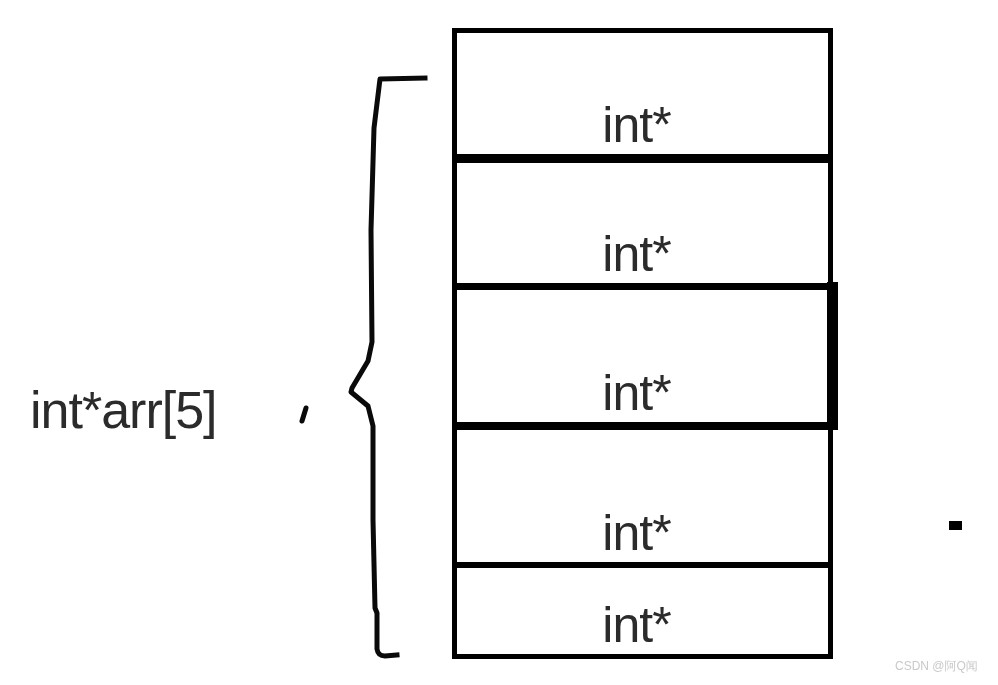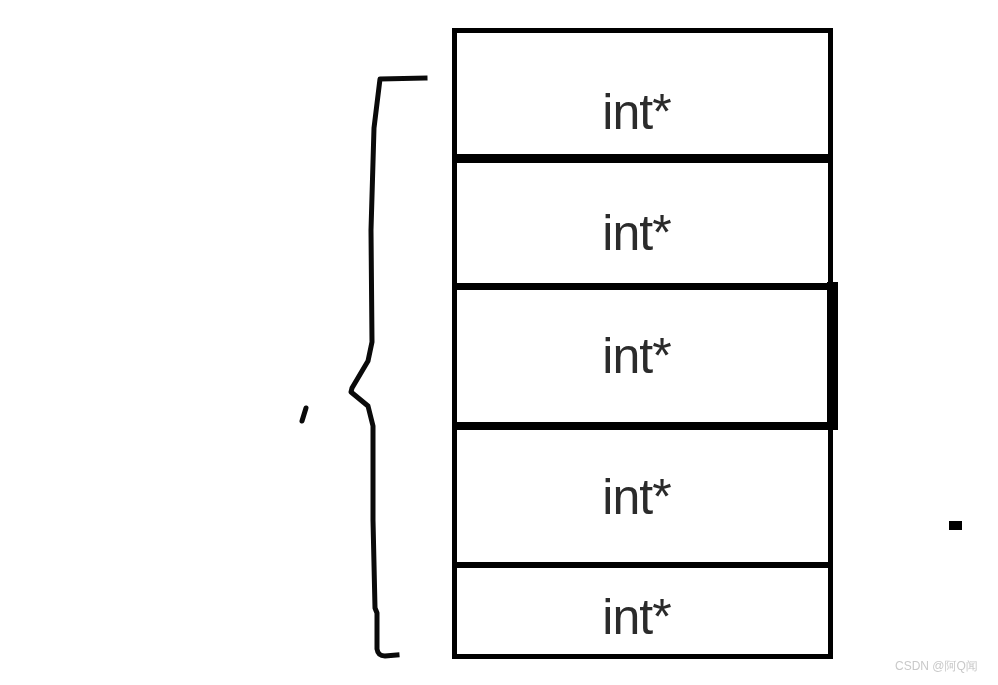--- a/index.html
+++ b/index.html
@@ -37,21 +37,21 @@
     left: 452px;
     top: 28px;
     width: 381px;
     height: 631px;
     box-sizing: border-box;
     border: 5px solid #000000;
     background: #ffffff;
   }
   .cell {
     display: flex;
-    align-items: center;
+    align-items: flex-end;
     justify-content: center;
     box-sizing: border-box;
     padding-right: 12px;
   }
   .cell-label {
     font-size: 50px;
     color: #2b2b2b;
     letter-spacing: -1px;
   }
   .divider {
@@ -82,20 +82,21 @@
     color: #c9c9c9;
     white-space: nowrap;
     text-align: right;
   }
 </style>
 </head>
 <body>
 
 <div class="canvas">
 
+  <div class="decl-label">int*arr[5]</div>
 
   <svg class="brace-svg" viewBox="295 60 145 610" xmlns="http://www.w3.org/2000/svg">
     <path d="M425 78 L380 79 L374 128 L371 230 L372 342 L368 361 L352 388 L351 392 L368 406 L373 426 L373 520 L375 608 L377 613 L377 649 Q378 656 385 656 L397 655" fill="none" stroke="#0a0a0a" stroke-width="5" stroke-linejoin="round" stroke-linecap="square"></path>
     <path d="M306 408 L302 421" fill="none" stroke="#0a0a0a" stroke-width="5" stroke-linecap="round"></path>
   </svg>
 
   <div class="stack">
     <div class="cell" style="height:121px; padding-top:36px">
       <span class="cell-label">int*</span>
     </div>

